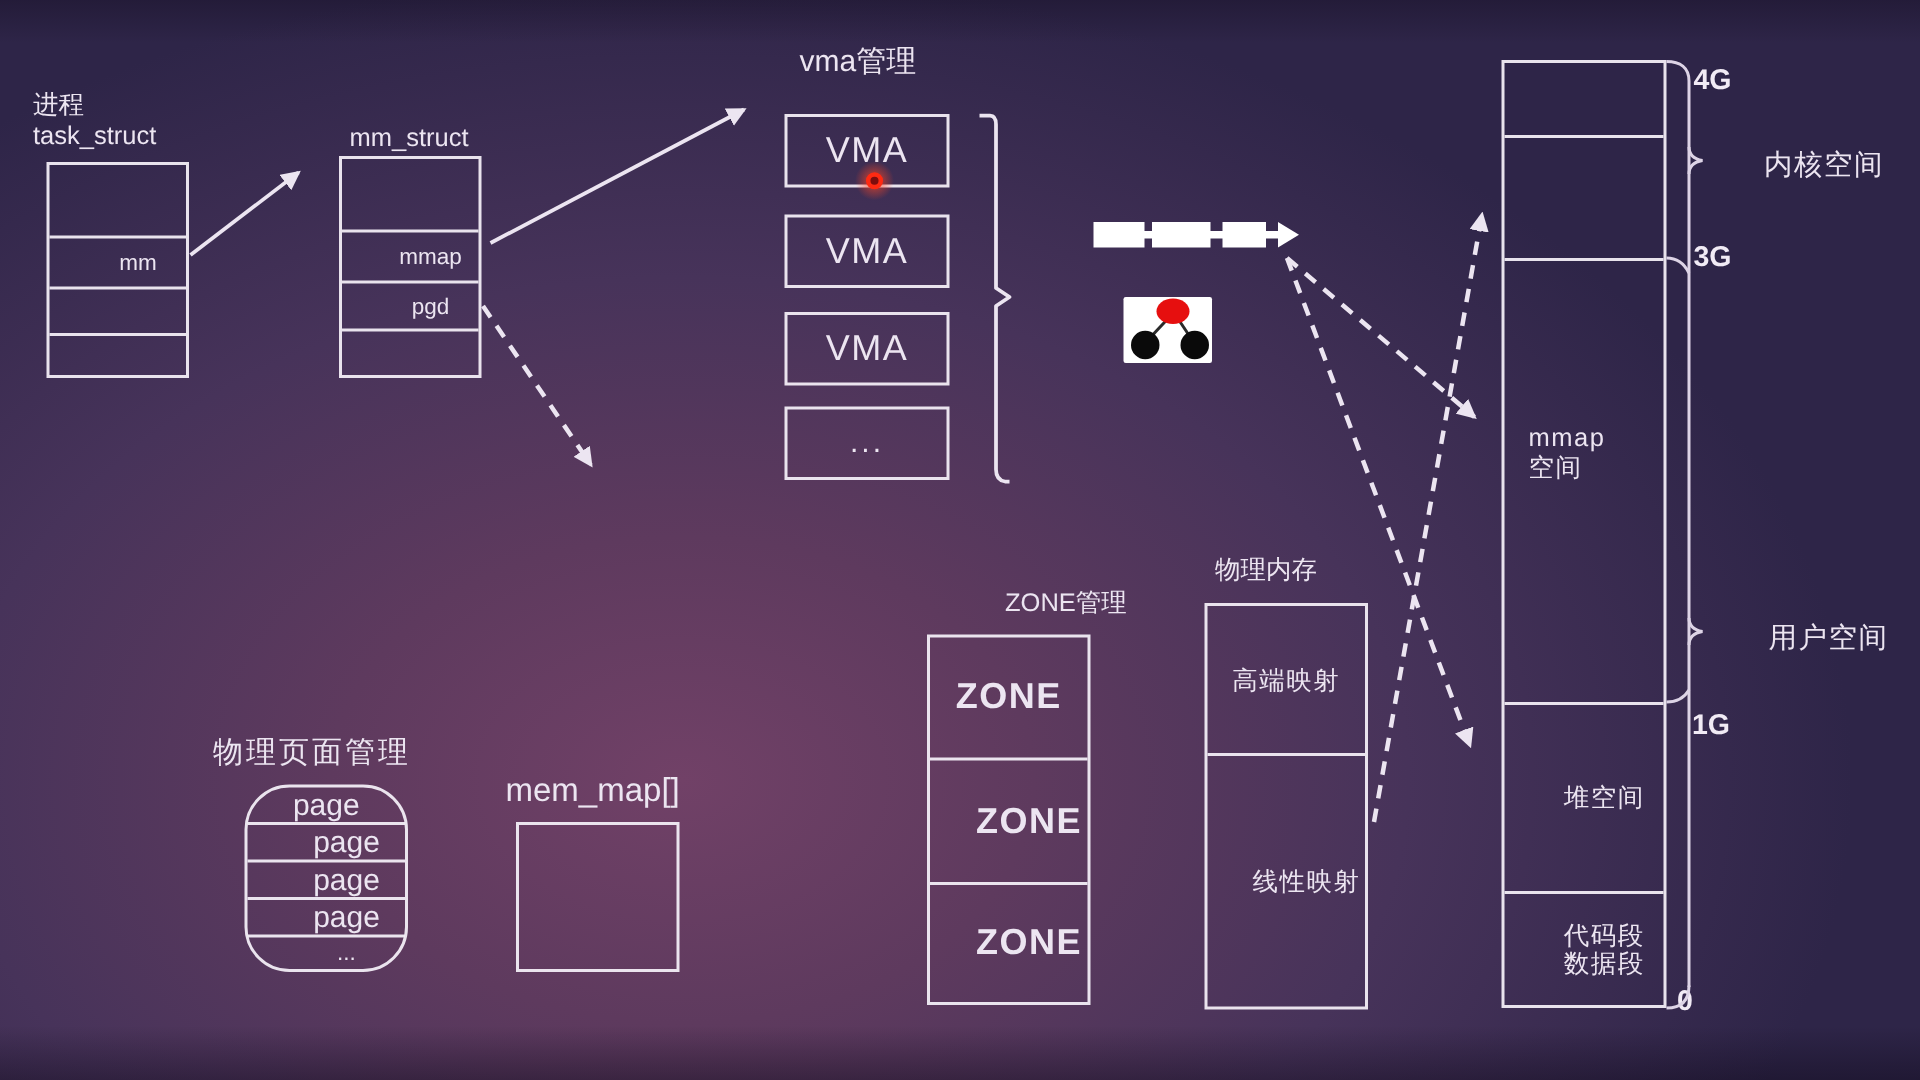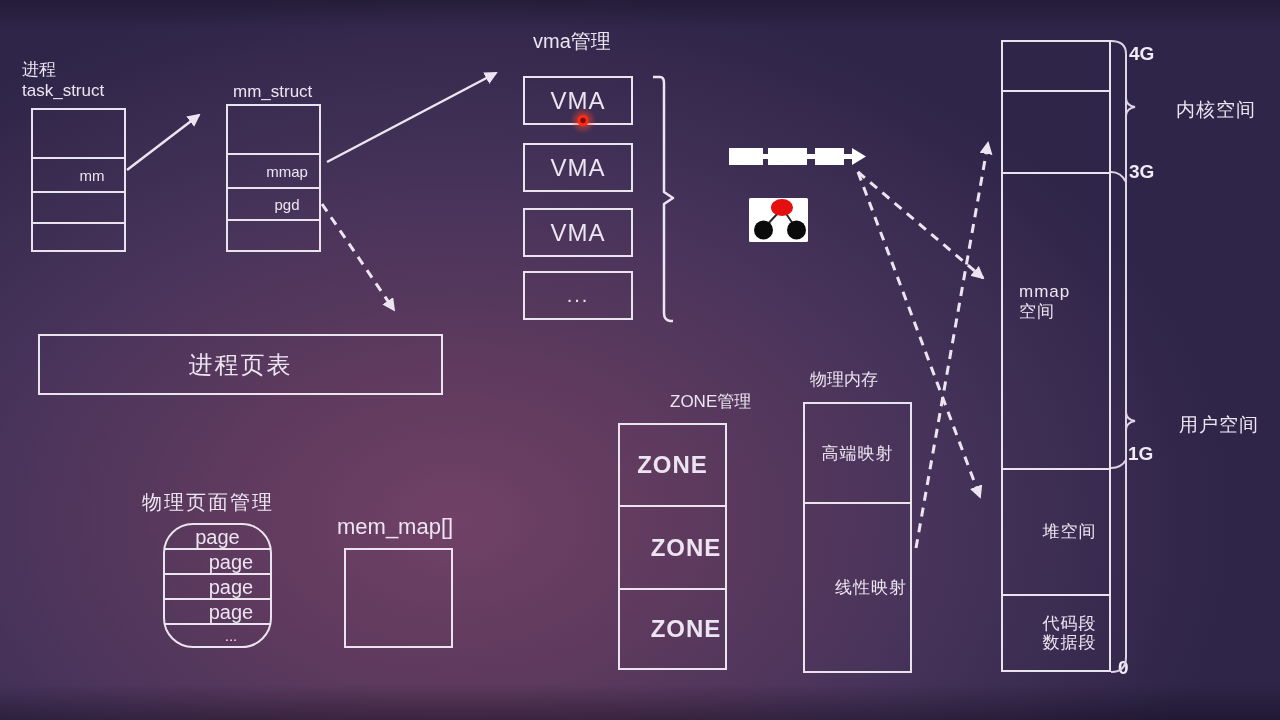--- a/index.html
+++ b/index.html
@@ -53,21 +53,21 @@
   .pmem .cell{font-size:17px;letter-spacing:1px;}
   .pmem .c0{height:98px}.pmem .c1{height:169px}
   
   .aspace{left:1001px;top:40px;width:110px;height:632px;}
   .aspace .cell{font-size:17px;white-space:pre-line;line-height:20px;letter-spacing:1px;}
   .aspace .c0{height:48px}.aspace .c1{height:82px}
   .aspace .c2{height:296px;align-items:flex-start;justify-content:flex-start;padding:108px 0 0 16px;}
   .aspace .c3{height:126px}.aspace .c4{height:76px;text-align:center;line-height:19px;}
   
   .tick{position:absolute;font-size:19px;font-weight:600;color:#f1ebf5;}
-  .t4g{left:1129px;top:43px}.t3g{left:1129px;top:161px}.t1g{left:1128px;top:443px}.t0{left:1118px;top:657px}
+  .t4g{left:1129px;top:43px}.t3g{left:1129px;top:161px}.t1g{left:1128px;top:473px}.t0{left:1118px;top:657px}
   .side{position:absolute;font-size:19px;letter-spacing:1px;text-align:center;}
   .sk{left:1176px;top:97px}.su{left:1179px;top:412px}
   
   #overlay{position:absolute;left:0;top:0;z-index:5;pointer-events:none;}
 </style>
 </head>
 <body>
 
 <div id="stage">
 
@@ -87,21 +87,20 @@
     <div class="cell c2">pgd</div>
     <div class="cell c3"></div>
   </div>
 
   <div class="lbl vma-title">vma管理</div>
   <div class="box vbox v0">VMA</div>
   <div class="box vbox v1">VMA</div>
   <div class="box vbox v2">VMA</div>
   <div class="box vbox v3">...</div>
 
-  <div class="box pgt">进程页表</div>
 
   <div class="lbl pp-title">物理页面管理</div>
   <div class="box stack pstack">
     <div class="cell c0">page</div>
     <div class="cell c1">page</div>
     <div class="cell c2">page</div>
     <div class="cell c3">page</div>
     <div class="cell c4">...</div>
   </div>
 

